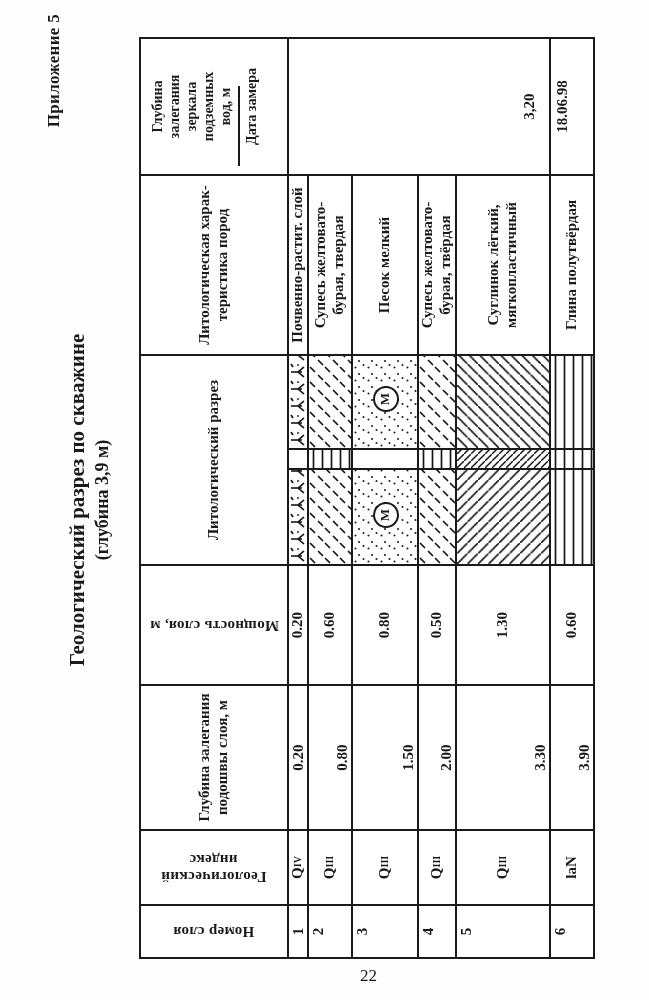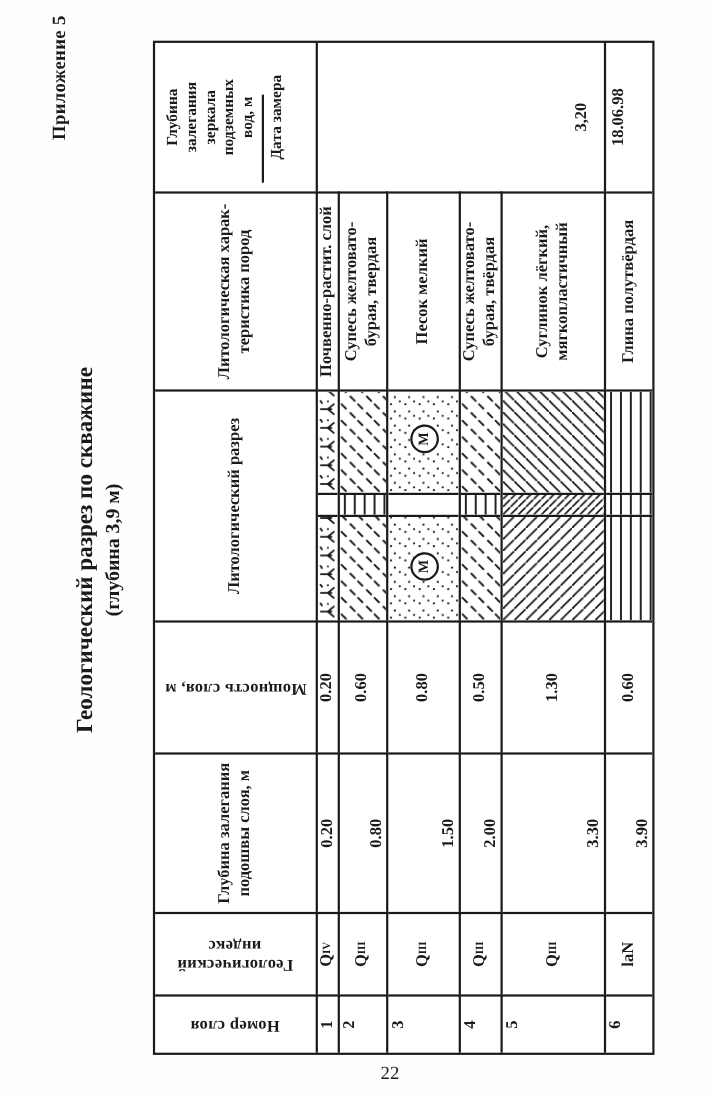--- a/index.html
+++ b/index.html
@@ -58,21 +58,21 @@
 
   
   .water-hdr{ flex-direction:column; font-size:14px; line-height:1.22; padding-top:8px;
               justify-content:flex-start; }
   .frac-rule{ width:80px; border-top:2px solid var(--ink); margin:4px 0 3px 0; align-self:flex-start; margin-left:8px; }
   .water-cell{ grid-column:7; grid-row:2/8; position:relative; border:none; display:block; }
   .water-line{ position:absolute; left:0; right:0; top:260px; border-top:2px solid var(--ink); }
   .water-depth{ position:absolute; left:0; right:0; top:233px; text-align:center; line-height:1; }
   .water-date{ position:absolute; left:0; right:0; top:266px; text-align:center; line-height:1; }
 
-  .pagenum{ position:absolute; left:346px; top:966px; font-size:17px; font-weight:400; }
+  .pagenum{ position:absolute; left:360px; top:966px; font-size:17px; font-weight:400; }
   .defs{ position:absolute; width:0; height:0; }
 </style>
 </head>
 <body>
 
 <div class="page">
 
   <svg class="defs" aria-hidden="true">
     <defs>
       <pattern id="p-soil" width="17" height="20" patternUnits="userSpaceOnUse">

